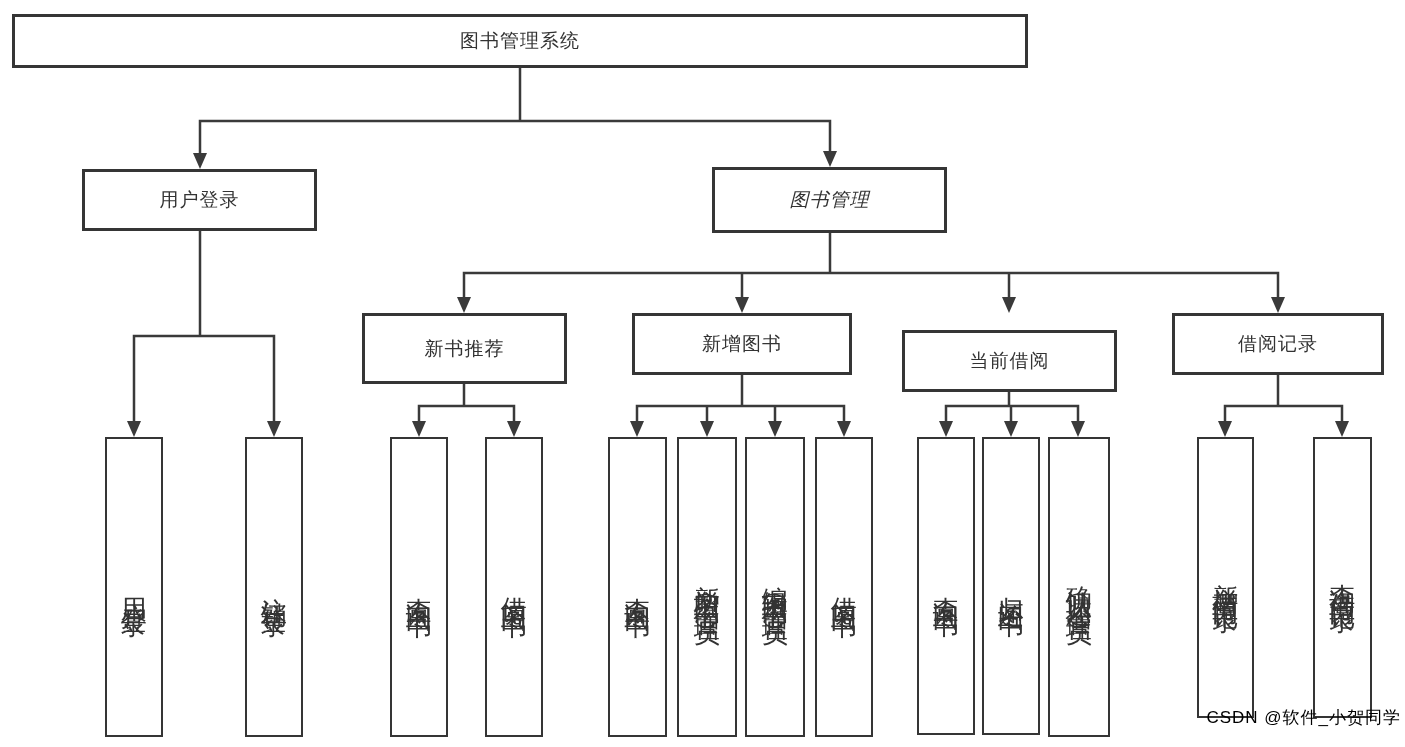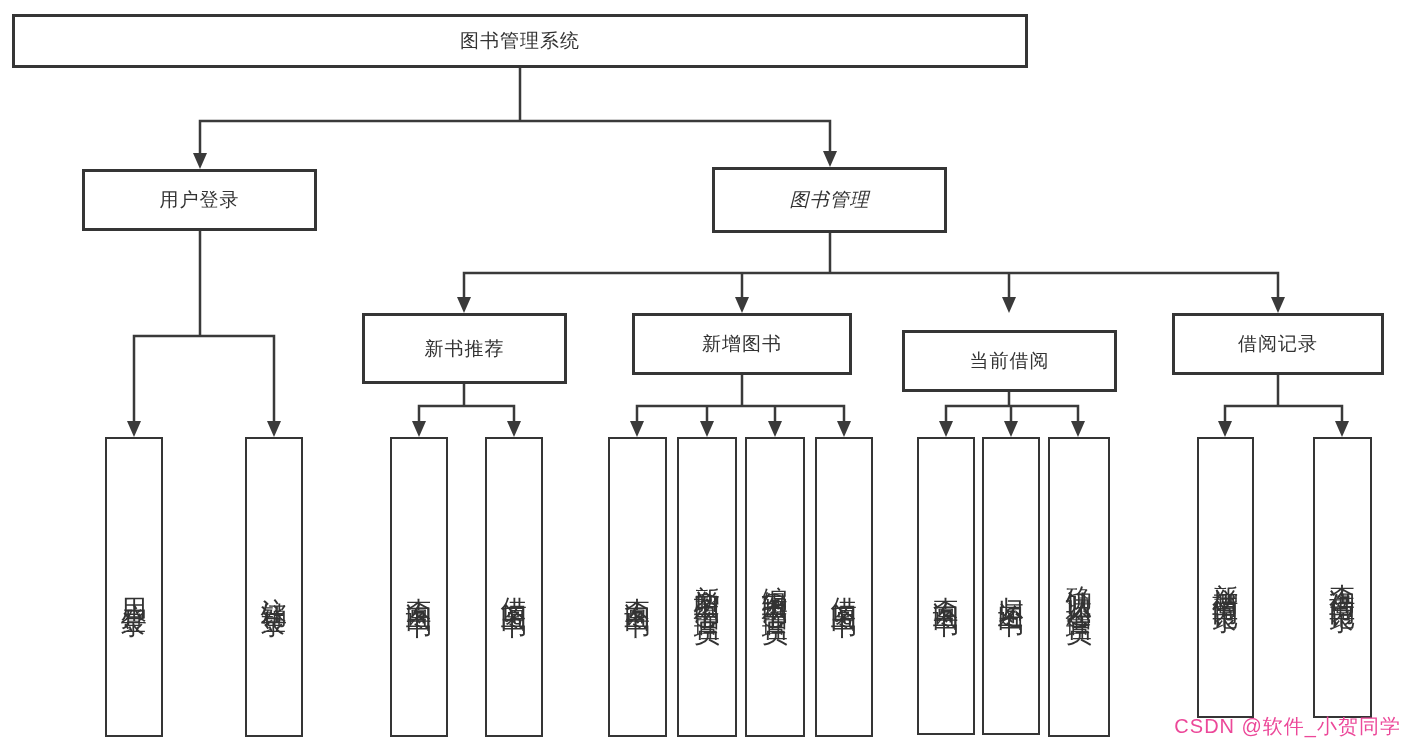--- a/index.html
+++ b/index.html
@@ -28,23 +28,23 @@
   .node.v {
     writing-mode:vertical-rl;
     text-orientation:mixed;
     font-size:26px;
     letter-spacing:5px;
     line-height:1.1;
     border-width:2.5px;
   }
   .watermark {
     position:absolute;
-    right:4px; bottom:7px;
-    font-size:20px;
-    color:#ec4899;
+    right:4px; bottom:18px;
+    font-size:17px;
+    color:#000000;
     letter-spacing:1px;
     z-index:3;
     white-space:nowrap;
   }
 </style>
 </head>
 <body>
 
 <div class="canvas">
 

